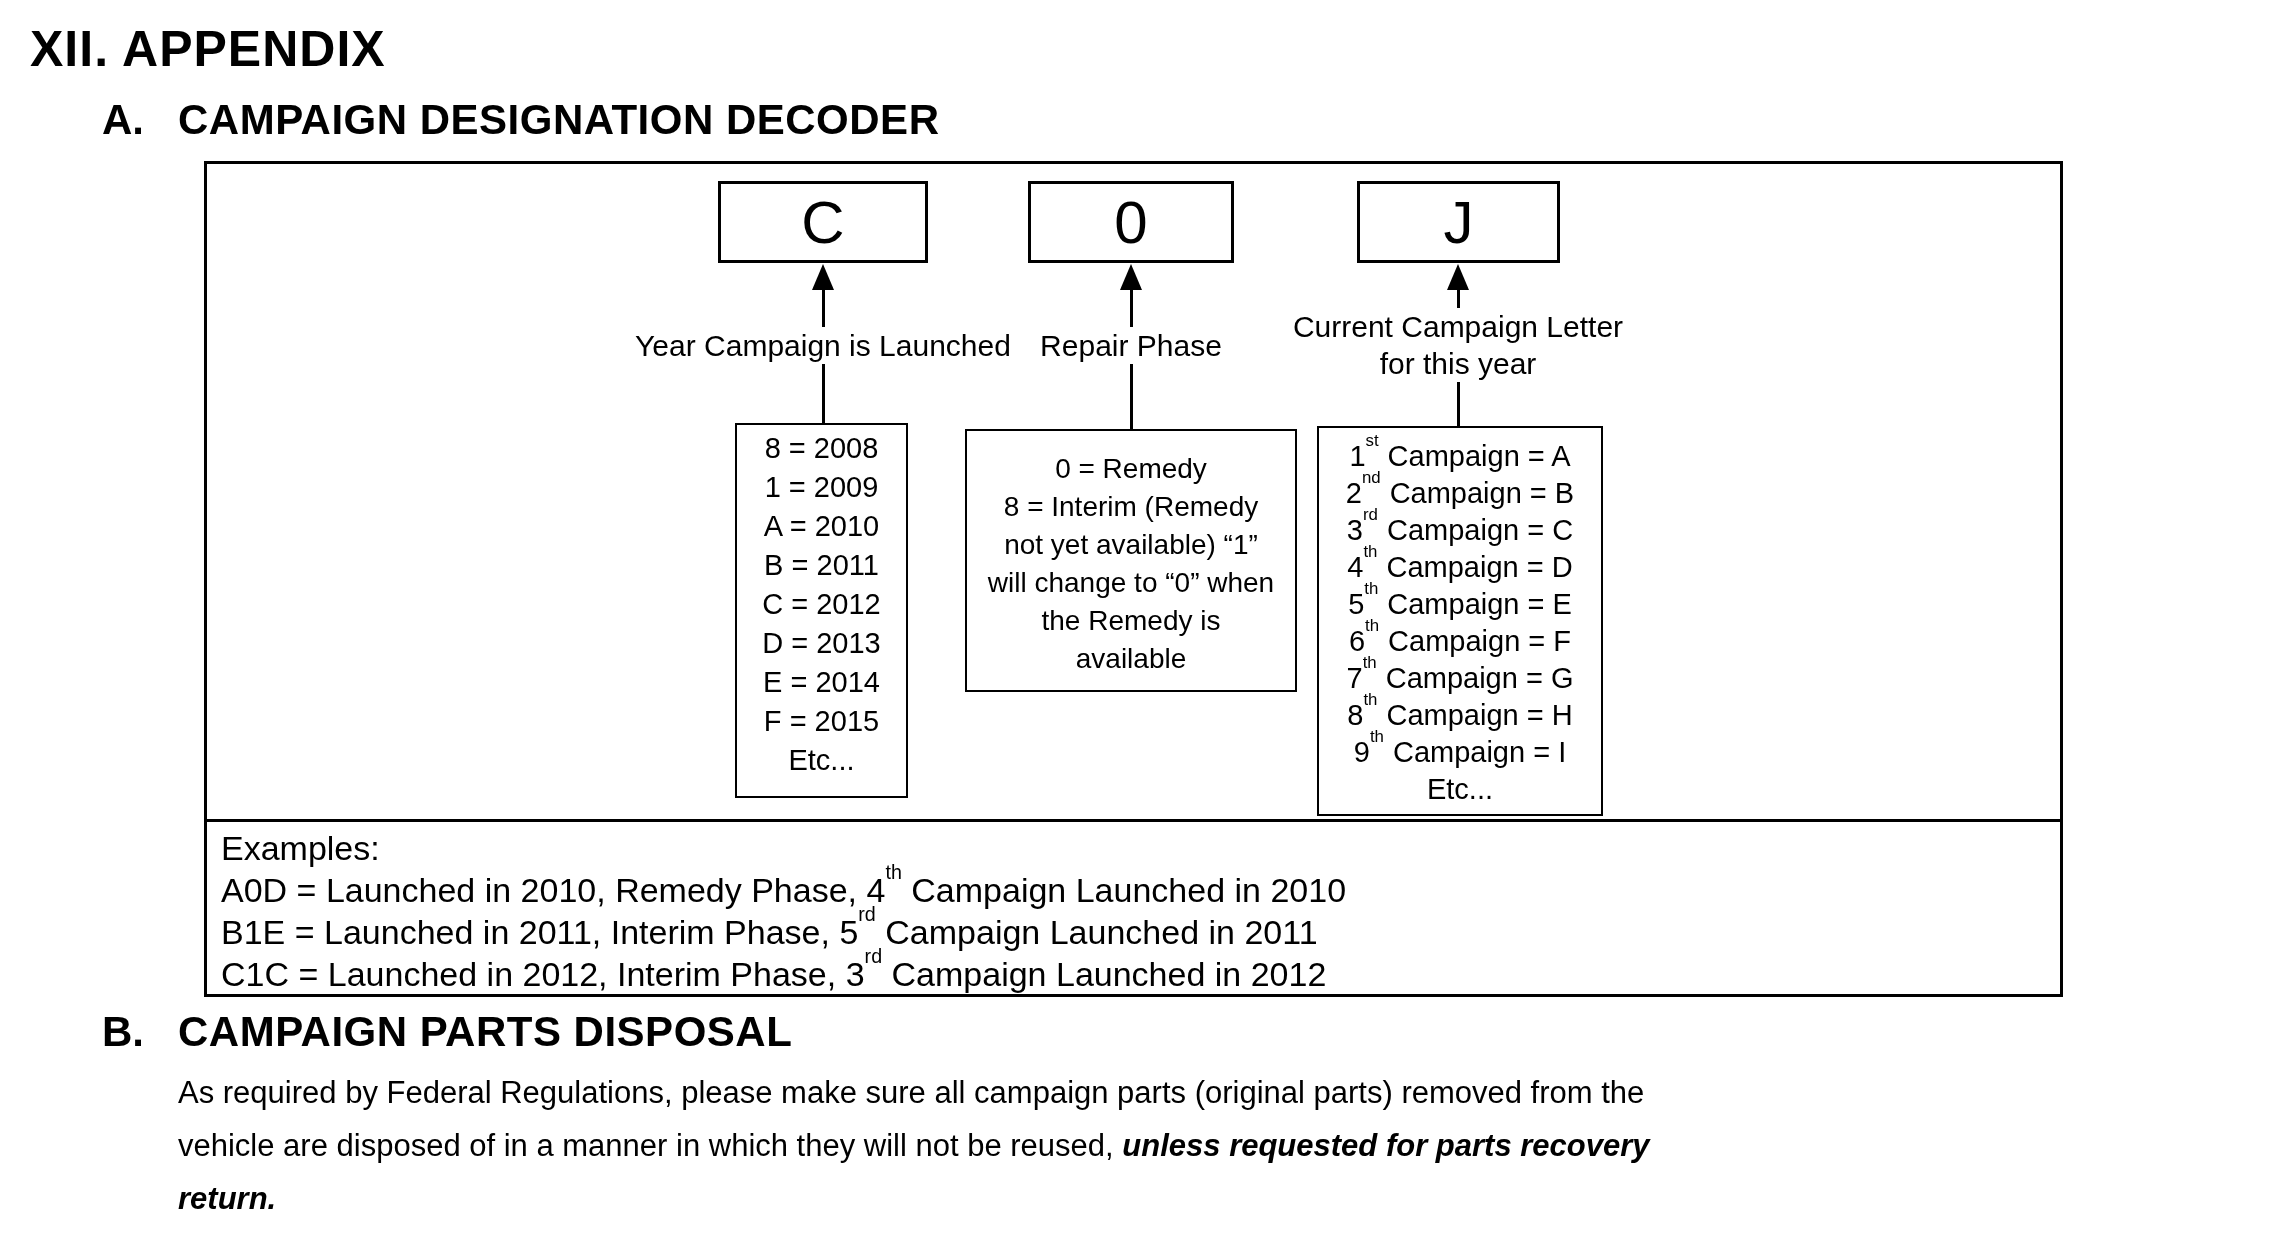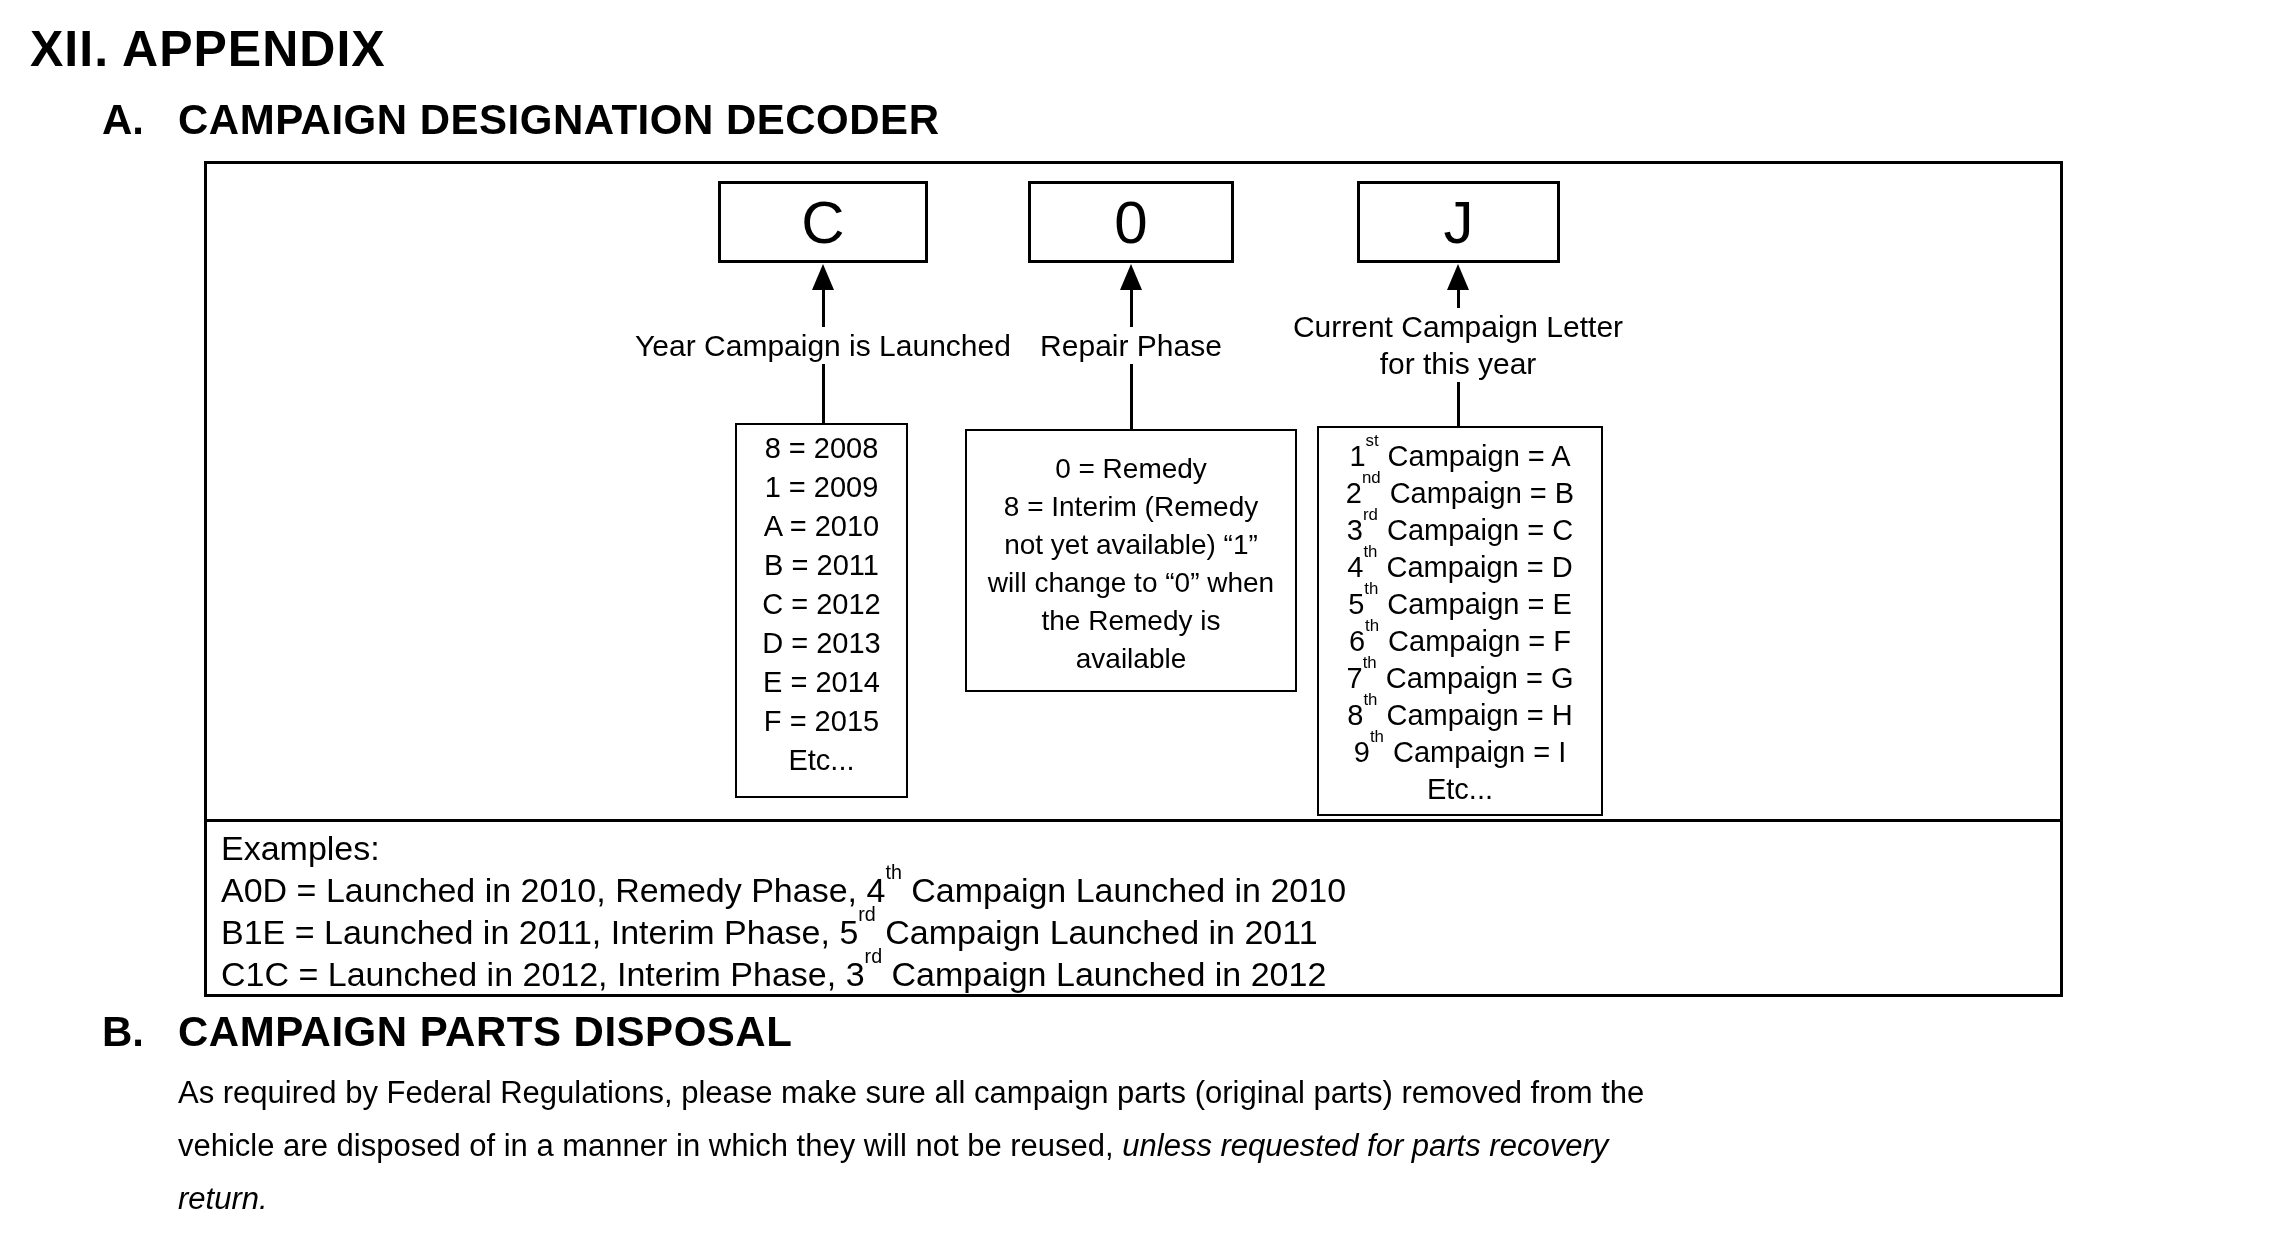--- a/index.html
+++ b/index.html
@@ -61,21 +61,21 @@
   .cl-rest{margin-left:9px;}
 
   #examples{
     position:absolute;left:0;right:0;bottom:0;top:655px;
     border-top:3px solid #000;background:#fff;
     padding:5px 0 0 14px;font-size:34px;line-height:42px;box-sizing:border-box;
     white-space:nowrap;
   }
   #disposal-par{left:178px;top:1066px;width:2100px;font-size:31px;line-height:53px;}
   .nowrap{white-space:nowrap;}
-  .em{font-weight:normal;font-style:italic;}
+  .em{font-weight:bold;font-style:italic;}
 </style>
 </head>
 <body>
 
 <div id="page">
 
   <div id="doc-title" class="abs">XII. APPENDIX</div>
 
   <div id="sec-a-letter" class="abs sec-letter">A.</div>
   <div id="sec-a-title" class="abs sec-title">CAMPAIGN DESIGNATION DECODER</div>

